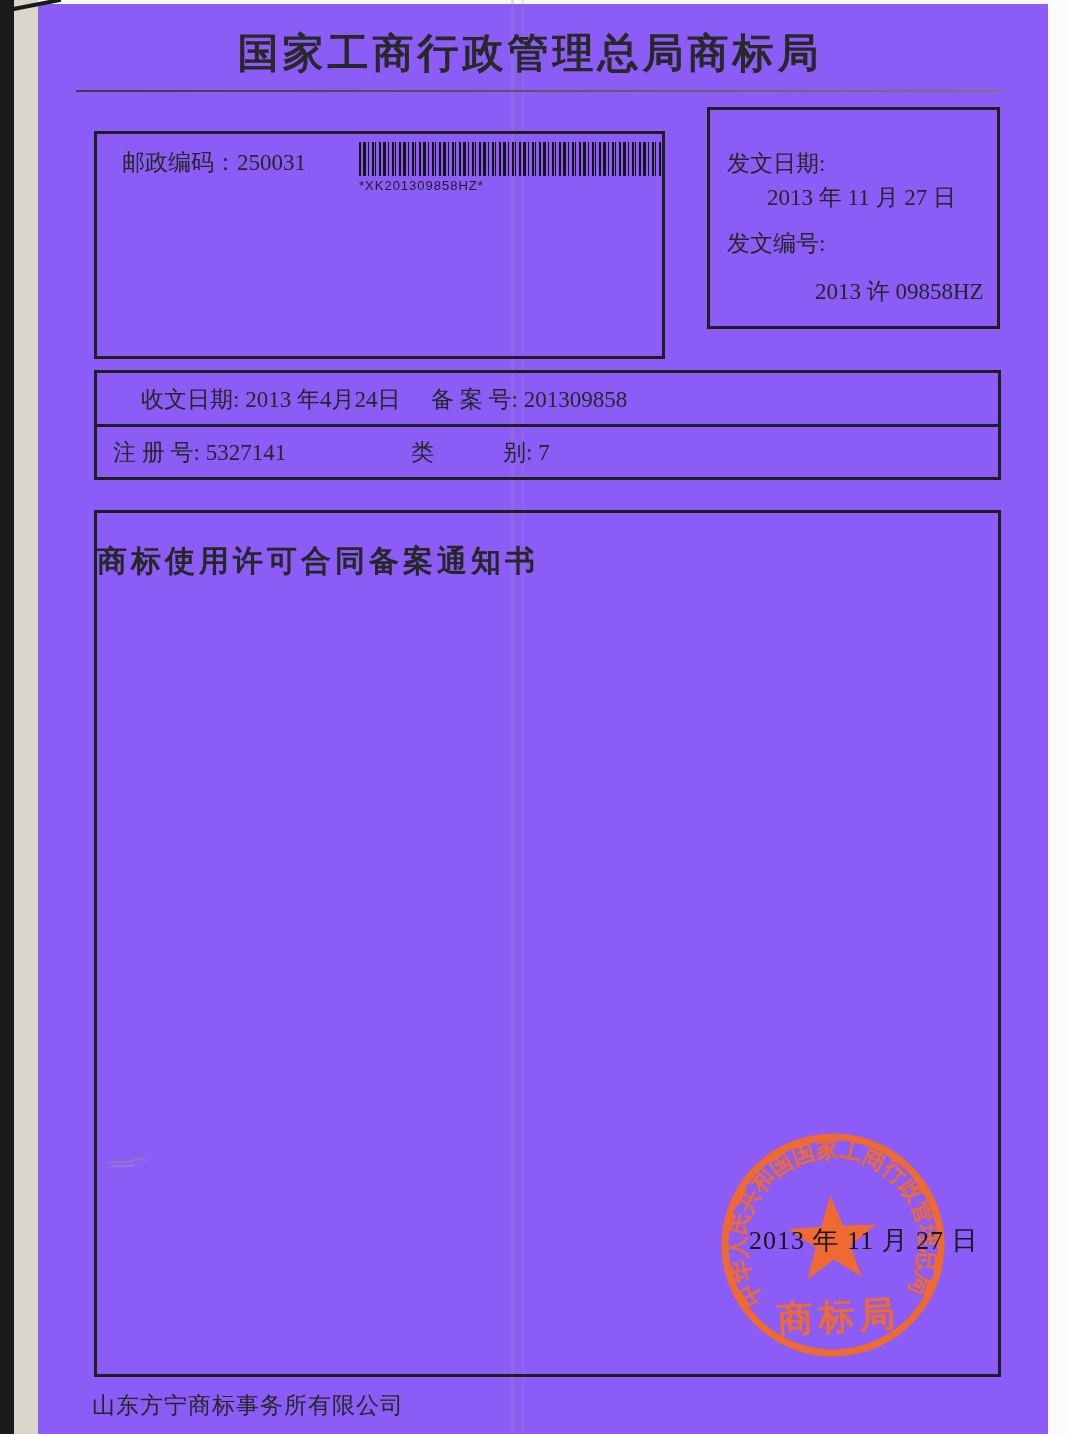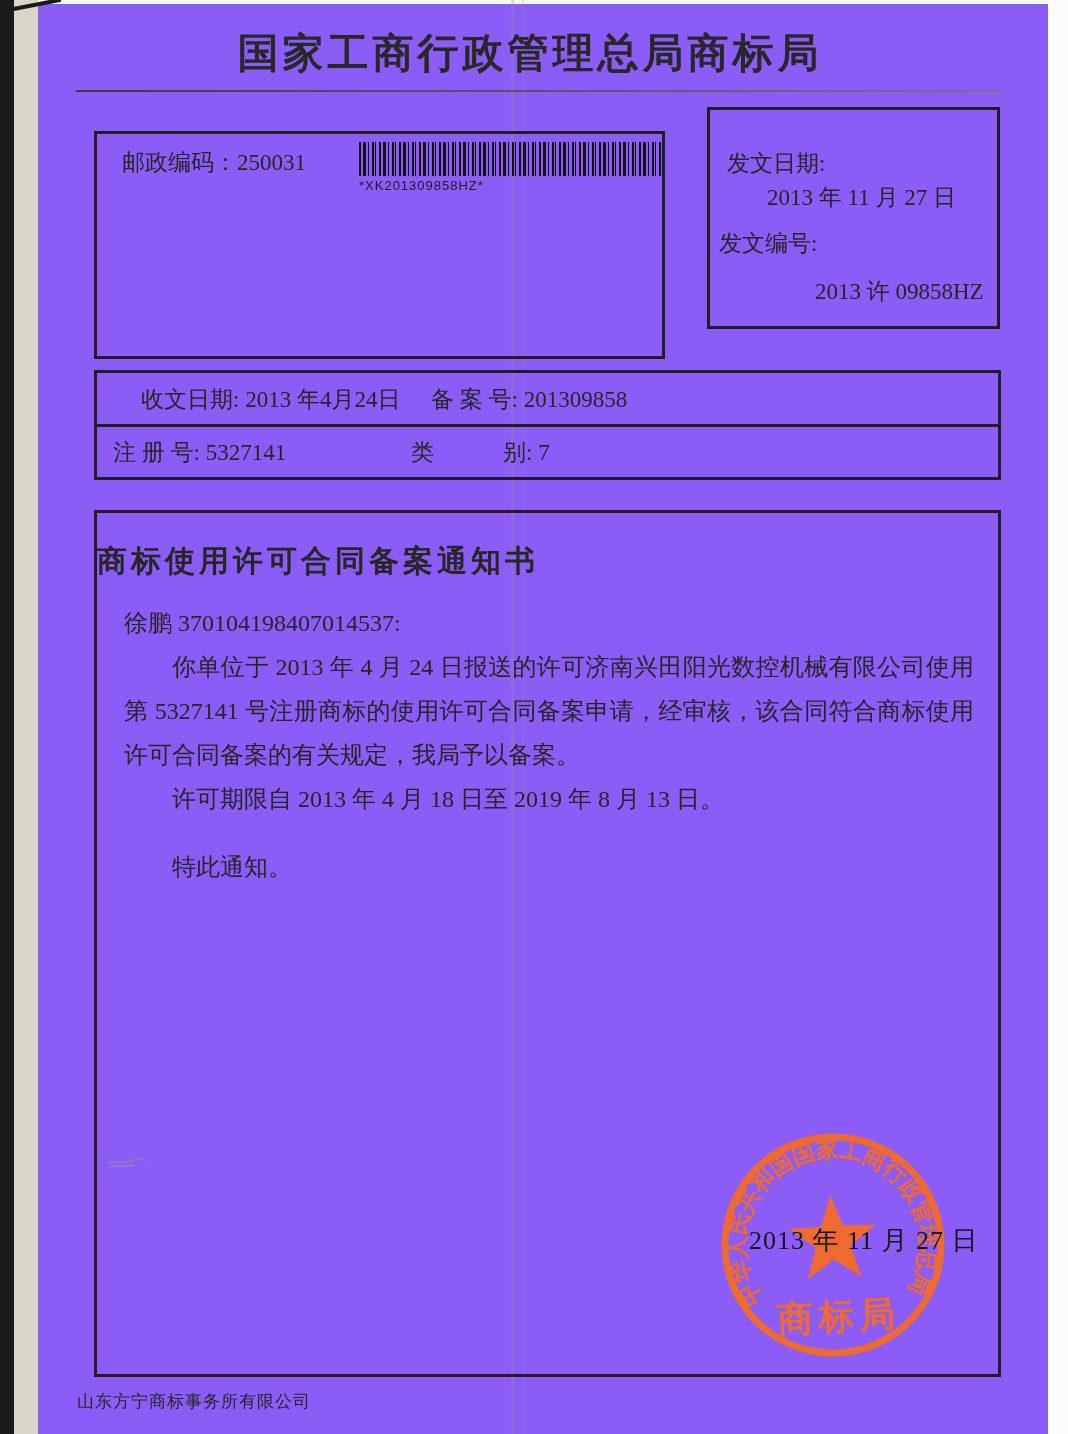--- a/index.html
+++ b/index.html
@@ -61,21 +61,21 @@
     font-size:24px; line-height:44px; text-align:justify; }
   .notice-body .indent { text-indent:2em; }
   .notice-body .closing { text-indent:2em; margin-top:24px; }
 
   
   .seal { position:absolute; left:616px; top:612px; width:240px; height:240px; transform:rotate(-3deg); }
   .seal-date { position:absolute; left:652px; top:710px; font-size:26px; color:#161616;
     letter-spacing:1px; white-space:nowrap; z-index:5; }
   .smudge { position:absolute; left:8px; top:638px; }
 
-  .footer-line { position:absolute; left:77px; top:1390px; font-size:17px; letter-spacing:1px; }
+  .footer-line { position:absolute; left:92px; top:1390px; font-size:23px; letter-spacing:1px; }
 </style>
 </head>
 <body>
 
 <div class="scan">
 
   <div class="edge-top"></div>
   <div class="edge-black"></div>
   <div class="edge-beige"></div>
   <div class="edge-white-right"></div>
@@ -88,21 +88,21 @@
 
   <div class="box addr-box">
     <div class="abs line" style="left:25px; top:13px;">邮政编码：250031</div>
     <div class="barcode"></div>
     <div class="barcode-text">*XK201309858HZ*</div>
   </div>
 
   <div class="box dispatch-box">
     <div class="abs" style="left:17px; top:22px;margin-top:16px;">发文日期:</div>
     <div class="abs" style="left:57px; top:72px;">2013 年 11 月 27 日</div>
-    <div class="abs" style="left:9px; top:118px;">发文编号:</div>
+    <div class="abs" style="left:17px; top:118px;">发文编号:</div>
     <div class="abs" style="left:57px; top:166px;margin-left:48px;">2013 许 09858HZ</div>
   </div>
 
   <div class="box info-table">
     <div class="it-row1">
       <span class="abs" style="left:16px;margin-left:28px;">
         <span>收文日期:</span>
         <span>2013 年4月24日</span>
       </span>
       <span class="abs" style="left:334px;">
@@ -118,26 +118,20 @@
       <span class="abs" style="left:314px;">
         <span>类　　　别:</span>
         <span>7</span>
       </span>
     </div>
   </div>
 
   <div class="box notice-box">
     <div class="notice-title">商标使用许可合同备案通知书</div>
 
-    <div class="notice-body">
-      <div>徐鹏 370104198407014537:</div>
-      <div class="indent">你单位于 2013 年 4 月 24 日报送的许可济南兴田阳光数控机械有限公司使用第 5327141 号注册商标的使用许可合同备案申请，经审核，该合同符合商标使用许可合同备案的有关规定，我局予以备案。</div>
-      <div class="indent">许可期限自 2013 年 4 月 18 日至 2019 年 8 月 13 日。</div>
-      <div class="closing">特此通知。</div>
-    </div>
 
     <svg class="smudge" width="44" height="20">
       <path d="M2 12 C 10 8, 18 14, 26 10 S 40 8, 42 11" stroke="#8f8f98" fill="none" stroke-width="2" opacity="0.55"></path>
       <path d="M6 16 C 14 13, 20 17, 30 14" stroke="#a5a5ad" fill="none" stroke-width="1.5" opacity="0.5"></path>
     </svg>
 
     <svg class="seal" viewBox="-120 -120 240 240">
       <defs>
         <path id="sealArc" d="M -72.1 50.5 A 88 88 0 1 1 72.1 50.5" fill="none"></path>
       </defs>

